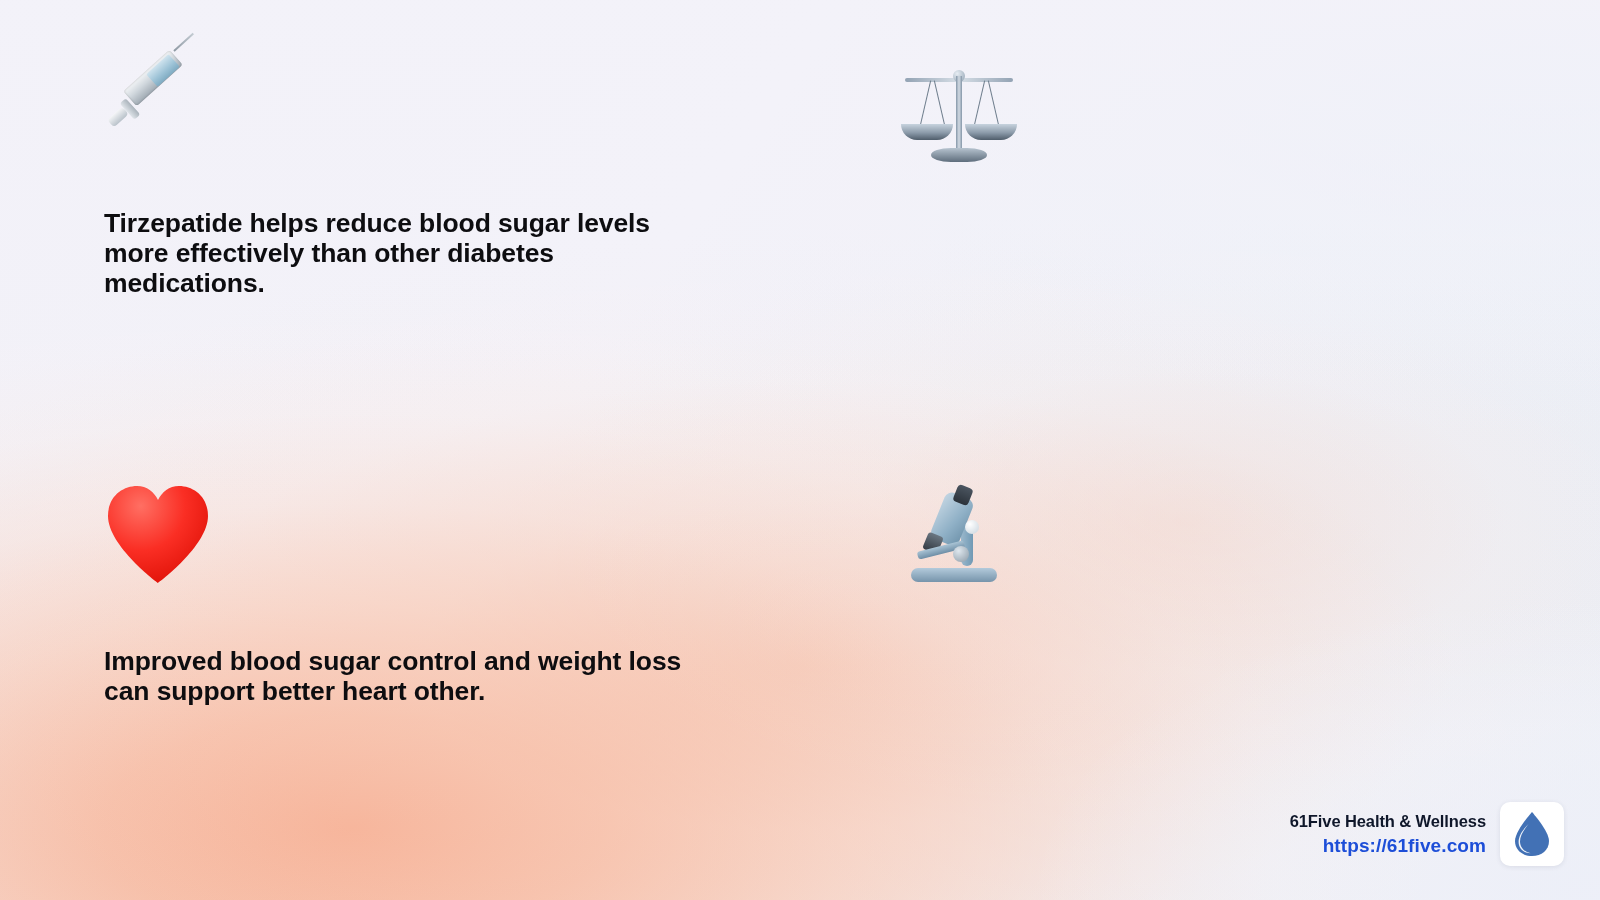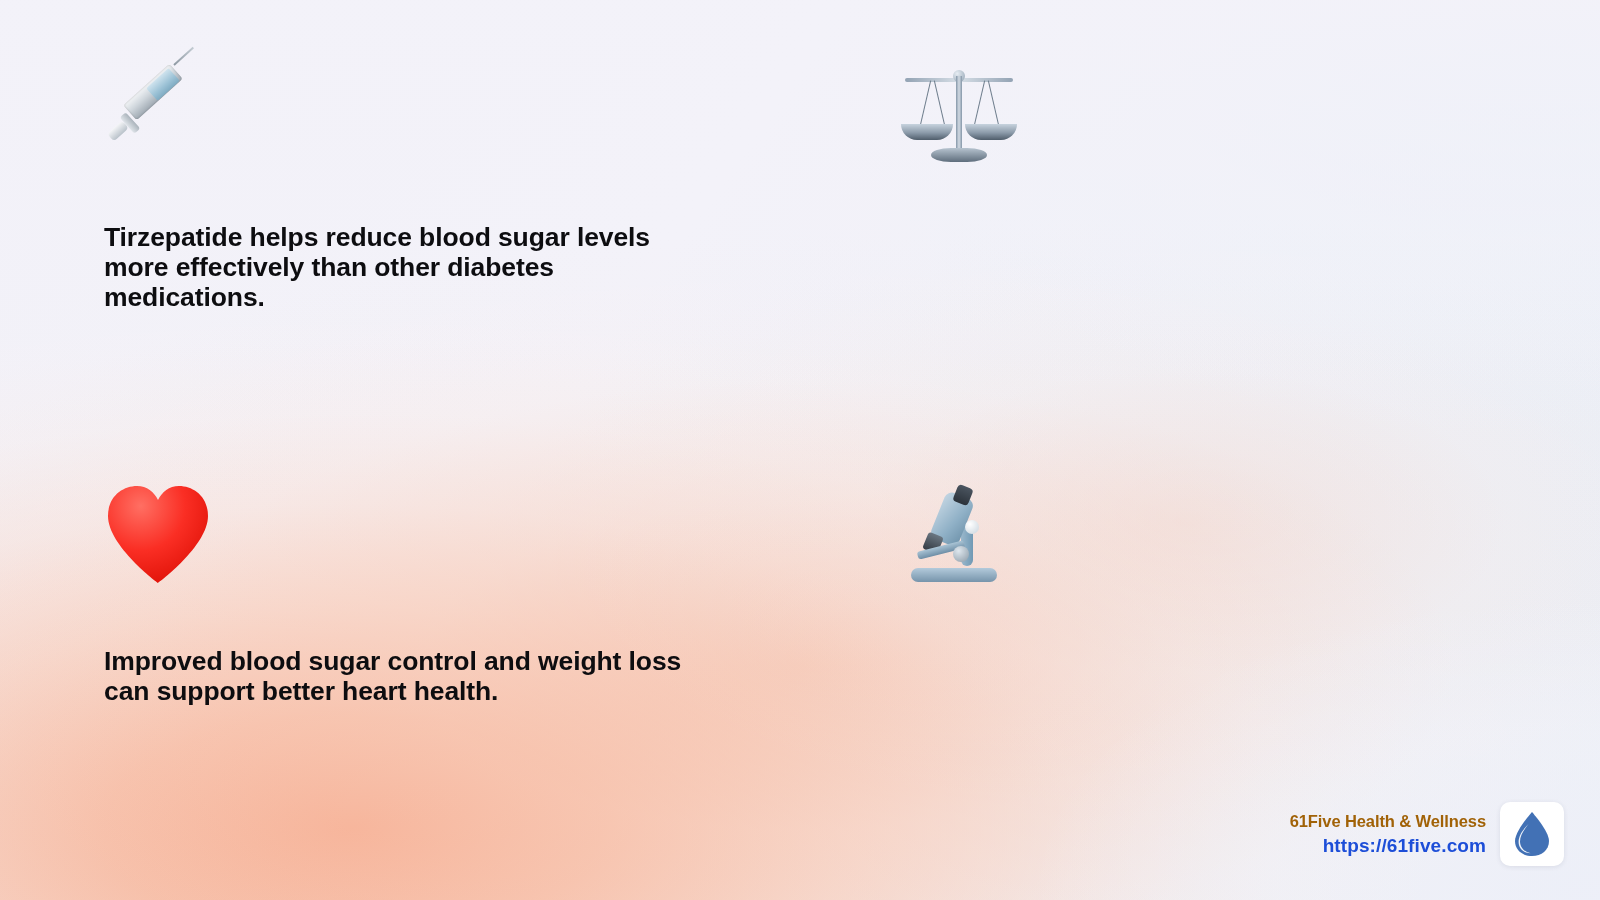--- a/index.html
+++ b/index.html
@@ -92,21 +92,21 @@
     font-family:"Liberation Sans", sans-serif;
     font-weight:bold;
     font-size:26.5px;
     line-height:30px;
     color:#0d0d10;
     letter-spacing:-0.1px;
     white-space:pre-line;
   }
 
   
-  #card-0 { left:104px; top:62px;  width:600px; }
+  #card-0 { left:104px; top:48px;  width:600px; }
   #card-1 { left:903px; top:62px;  width:600px; }
   #card-2 { left:104px; top:484px; width:600px; }
   #card-3 { left:903px; top:484px; width:600px; }
 
   #card-0 .card-emoji{ font-size:84px; }
   #card-1 .card-emoji{ font-size:104px; }
   #card-2 .card-emoji{ font-size:100px; }
   #card-3 .card-emoji{ font-size:100px; }
 
   #card-0 .card-text{ margin-top:62px; }
@@ -223,21 +223,21 @@
     position:absolute;
     right:36px; bottom:34px;
     display:flex; align-items:center; gap:14px;
     z-index:6;
   }
   .footer-text{
     display:flex; flex-direction:column; align-items:flex-end; gap:4px;
   }
   .brand-name{
     font-family:"Liberation Sans", sans-serif;
-    font-weight:bold; font-size:16.5px; color:#a16207;
+    font-weight:bold; font-size:16.5px; color:#0f172a;
     letter-spacing:-0.1px;
   }
   .brand-url{
     font-family:"Liberation Sans", sans-serif;
     font-weight:bold; font-size:19px; color:#1d4ed8;
     letter-spacing:0.1px;
   }
   .logo-tile{
     width:64px; height:64px; border-radius:10px;
     background:#ffffff;
@@ -289,21 +289,21 @@
       </span>
     </div>
   </div>
 
   <div class="card" id="card-2">
     <div class="card-emoji">
       <span class="emoji-art art-heart" aria-hidden="true">
           <span class="h"></span>
         </span>
     </div>
-    <div class="card-text">Improved blood sugar control and weight loss can support better heart health.</div>
+    <div class="card-text">Improved blood sugar control and weight loss can support better heart other.</div>
   </div>
 
   <div class="card" id="card-3">
     <div class="card-emoji">
       <span class="emoji-art art-micro" aria-hidden="true">
         <span class="arm"></span>
           <span class="body"></span>
           <span class="eye"></span>
         <span class="lens"></span>
           <span class="focus2"></span>

